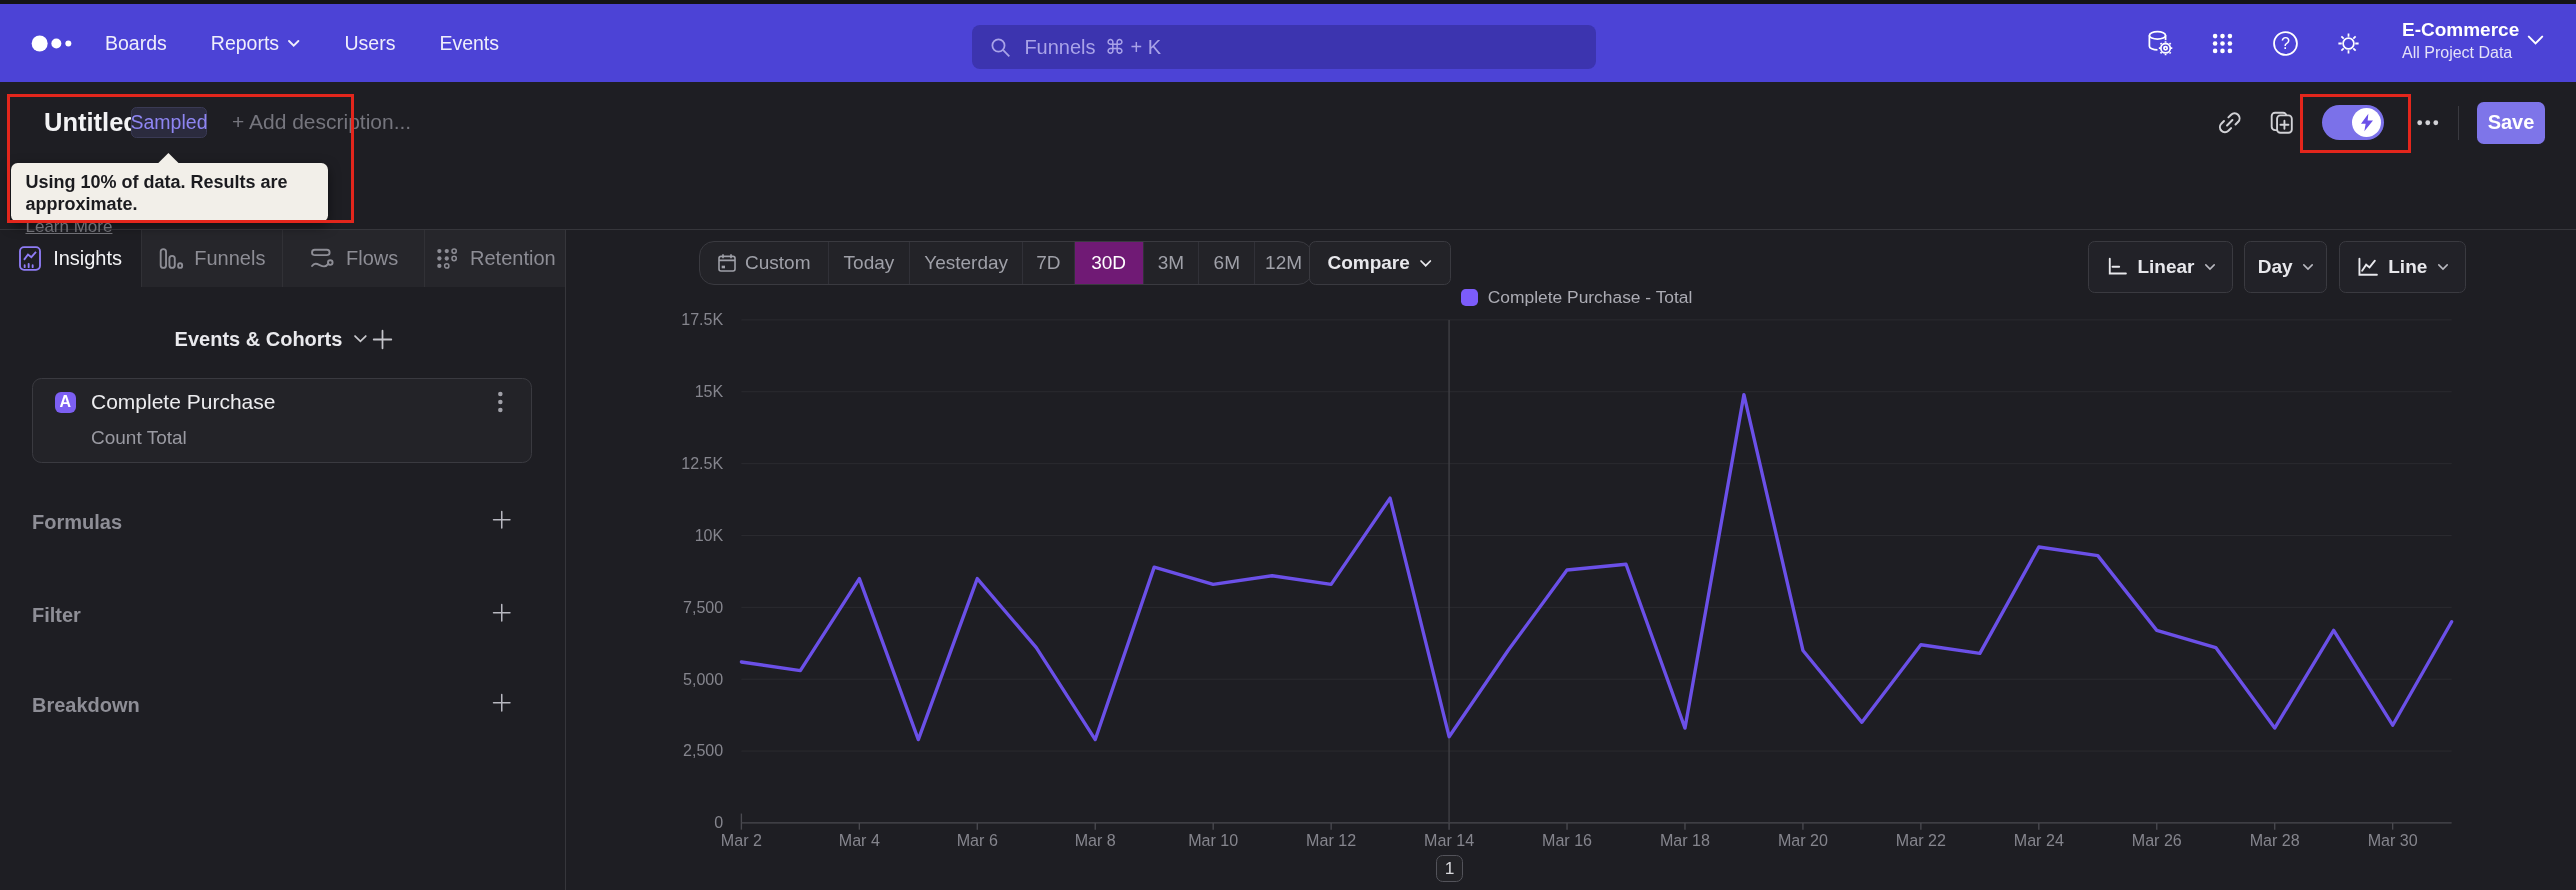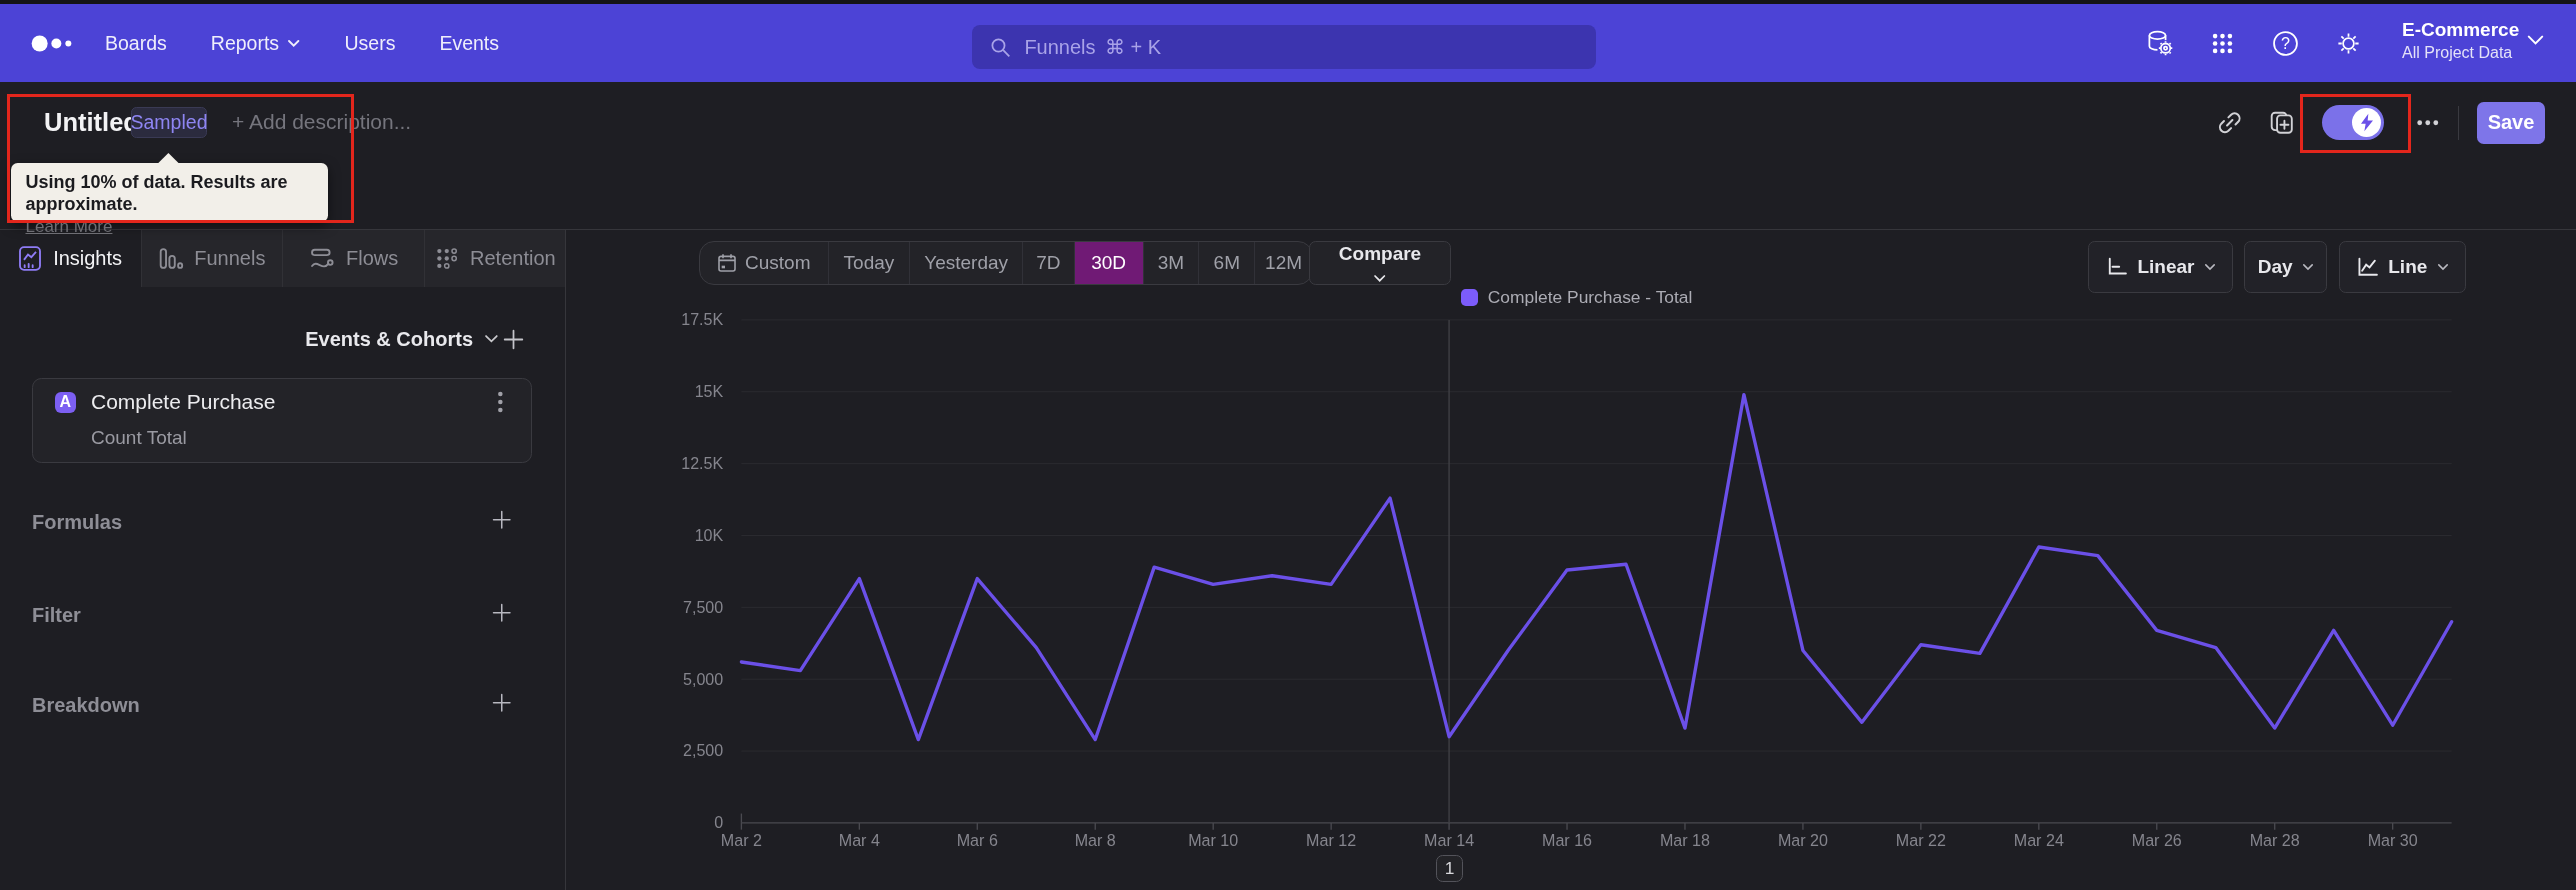--- a/index.html
+++ b/index.html
@@ -44,42 +44,42 @@
   .tt2{font-size:17px;color:#6E6E74;text-decoration:underline;line-height:20px;margin-top:1.3px;position:relative;cursor:pointer;display:inline-block;}
   
   .sidebar{position:absolute;left:0;top:229px;width:566px;height:709px;background:#1E1E23;border-right:0.7px solid #36363B;box-sizing:border-box;}
   .tabstrip{position:absolute;left:0;top:0;width:565px;height:58px;display:flex;background:#26262B;}
   .tab{flex:1;display:flex;align-items:center;justify-content:center;gap:10.7px;font-size:20px;font-weight:500;
        color:#8D8D95;border-right:0.7px solid #313136;cursor:pointer;}
   .tab:last-child{border-right:none;}
   .tab .ticon{color:#8D8D95;display:flex;}
   .tab.active{background:#1E1E23;color:#F4F4F6;}
   .tab.active .ticon{color:#8F7CF6;}
-  .ev-header{position:absolute;left:44px;top:92px;width:484px;height:36px;display:flex;align-items:center;justify-content:flex-end;}
+  .ev-header{position:absolute;left:44px;top:92px;width:484px;height:36px;display:flex;align-items:center;justify-content:center;}
   .ev-title{display:flex;align-items:center;gap:10.7px;font-size:20px;font-weight:700;color:#E9E9ED;cursor:pointer;}
   .plusbtn{width:29.5px;height:29.5px;display:flex;align-items:center;justify-content:center;cursor:pointer;color:#C4C4CA;}
   .event-card{position:absolute;left:32px;top:149px;width:500px;height:85px;border:1px solid #3A3A40;border-radius:9.4px;
               background:#232328;box-sizing:border-box;cursor:pointer;}
   .abadge{position:absolute;left:21.5px;top:12.7px;width:21.5px;height:21.5px;border-radius:6px;background:#7C5FF2;
           color:#FFFFFF;font-size:16px;font-weight:700;display:flex;align-items:center;justify-content:center;}
   .ectitle{position:absolute;left:58px;top:11.4px;font-size:21px;color:#ECECEF;}
   .ecsub{position:absolute;left:58px;top:48px;font-size:19px;color:#9A9AA2;}
   .kebab{position:absolute;right:19px;top:10.7px;width:24px;height:24px;display:flex;align-items:center;justify-content:center;cursor:pointer;}
   .section-row{position:absolute;left:32px;width:484px;height:38px;display:flex;align-items:flex-end;justify-content:space-between;}
   .section-label{font-size:20px;font-weight:700;color:#8E8E96;}
   
   .segctl{position:absolute;left:678px;top:241px;width:614px;height:44px;border:0.7px solid #3A3A40;border-radius:15px;
           background:#232328;display:flex;overflow:hidden;box-sizing:border-box;z-index:2;margin-left:21px;}
   .seg{display:flex;align-items:center;justify-content:center;gap:8px;font-size:19px;color:#9FA0A8;
        border-right:0.7px solid #313138;cursor:pointer;box-sizing:border-box;}
   .seg:last-child{border-right:none;}
   .seg.sel{background:#701a75;color:#FFFFFF;}
   .comparebtn{position:absolute;left:1309px;top:241px;width:142px;height:44px;border:0.7px solid #3A3A40;border-radius:6.7px;
               background:#232328;display:flex;align-items:center;justify-content:center;gap:9.4px;font-size:19px;font-weight:600;
-              color:#E8E8EC;cursor:pointer;box-sizing:border-box;z-index:2;flex-direction:column;}
+              color:#E8E8EC;cursor:pointer;box-sizing:border-box;z-index:2;}
   #right-buttons{position:absolute;left:2088px;top:241px;display:flex;gap:11.4px;z-index:2;}
   .rbtn{height:52px;border:0.7px solid #3A3A40;border-radius:6.7px;background:#222228;display:flex;align-items:center;
         justify-content:center;gap:9.4px;font-size:19px;font-weight:600;color:#E8E8EC;cursor:pointer;box-sizing:border-box;}
   .legend{position:absolute;left:1461px;top:287px;display:flex;align-items:center;gap:9.4px;cursor:pointer;z-index:2;}
   .lsw{width:17.4px;height:17.4px;border-radius:4.7px;background:#7C5CFA;}
   .ltext{font-size:17.4px;color:#ACACB4;}
   
   #chart{position:absolute;left:0;top:0;z-index:1;pointer-events:none;}
   #chart text{font-family:"Liberation Sans",sans-serif;font-size:24px;fill:#85858D;}
   .annbadge{position:absolute;width:27px;height:27px;top:855px;border:1.3px solid #53535A;border-radius:6.7px;background:#232327;

